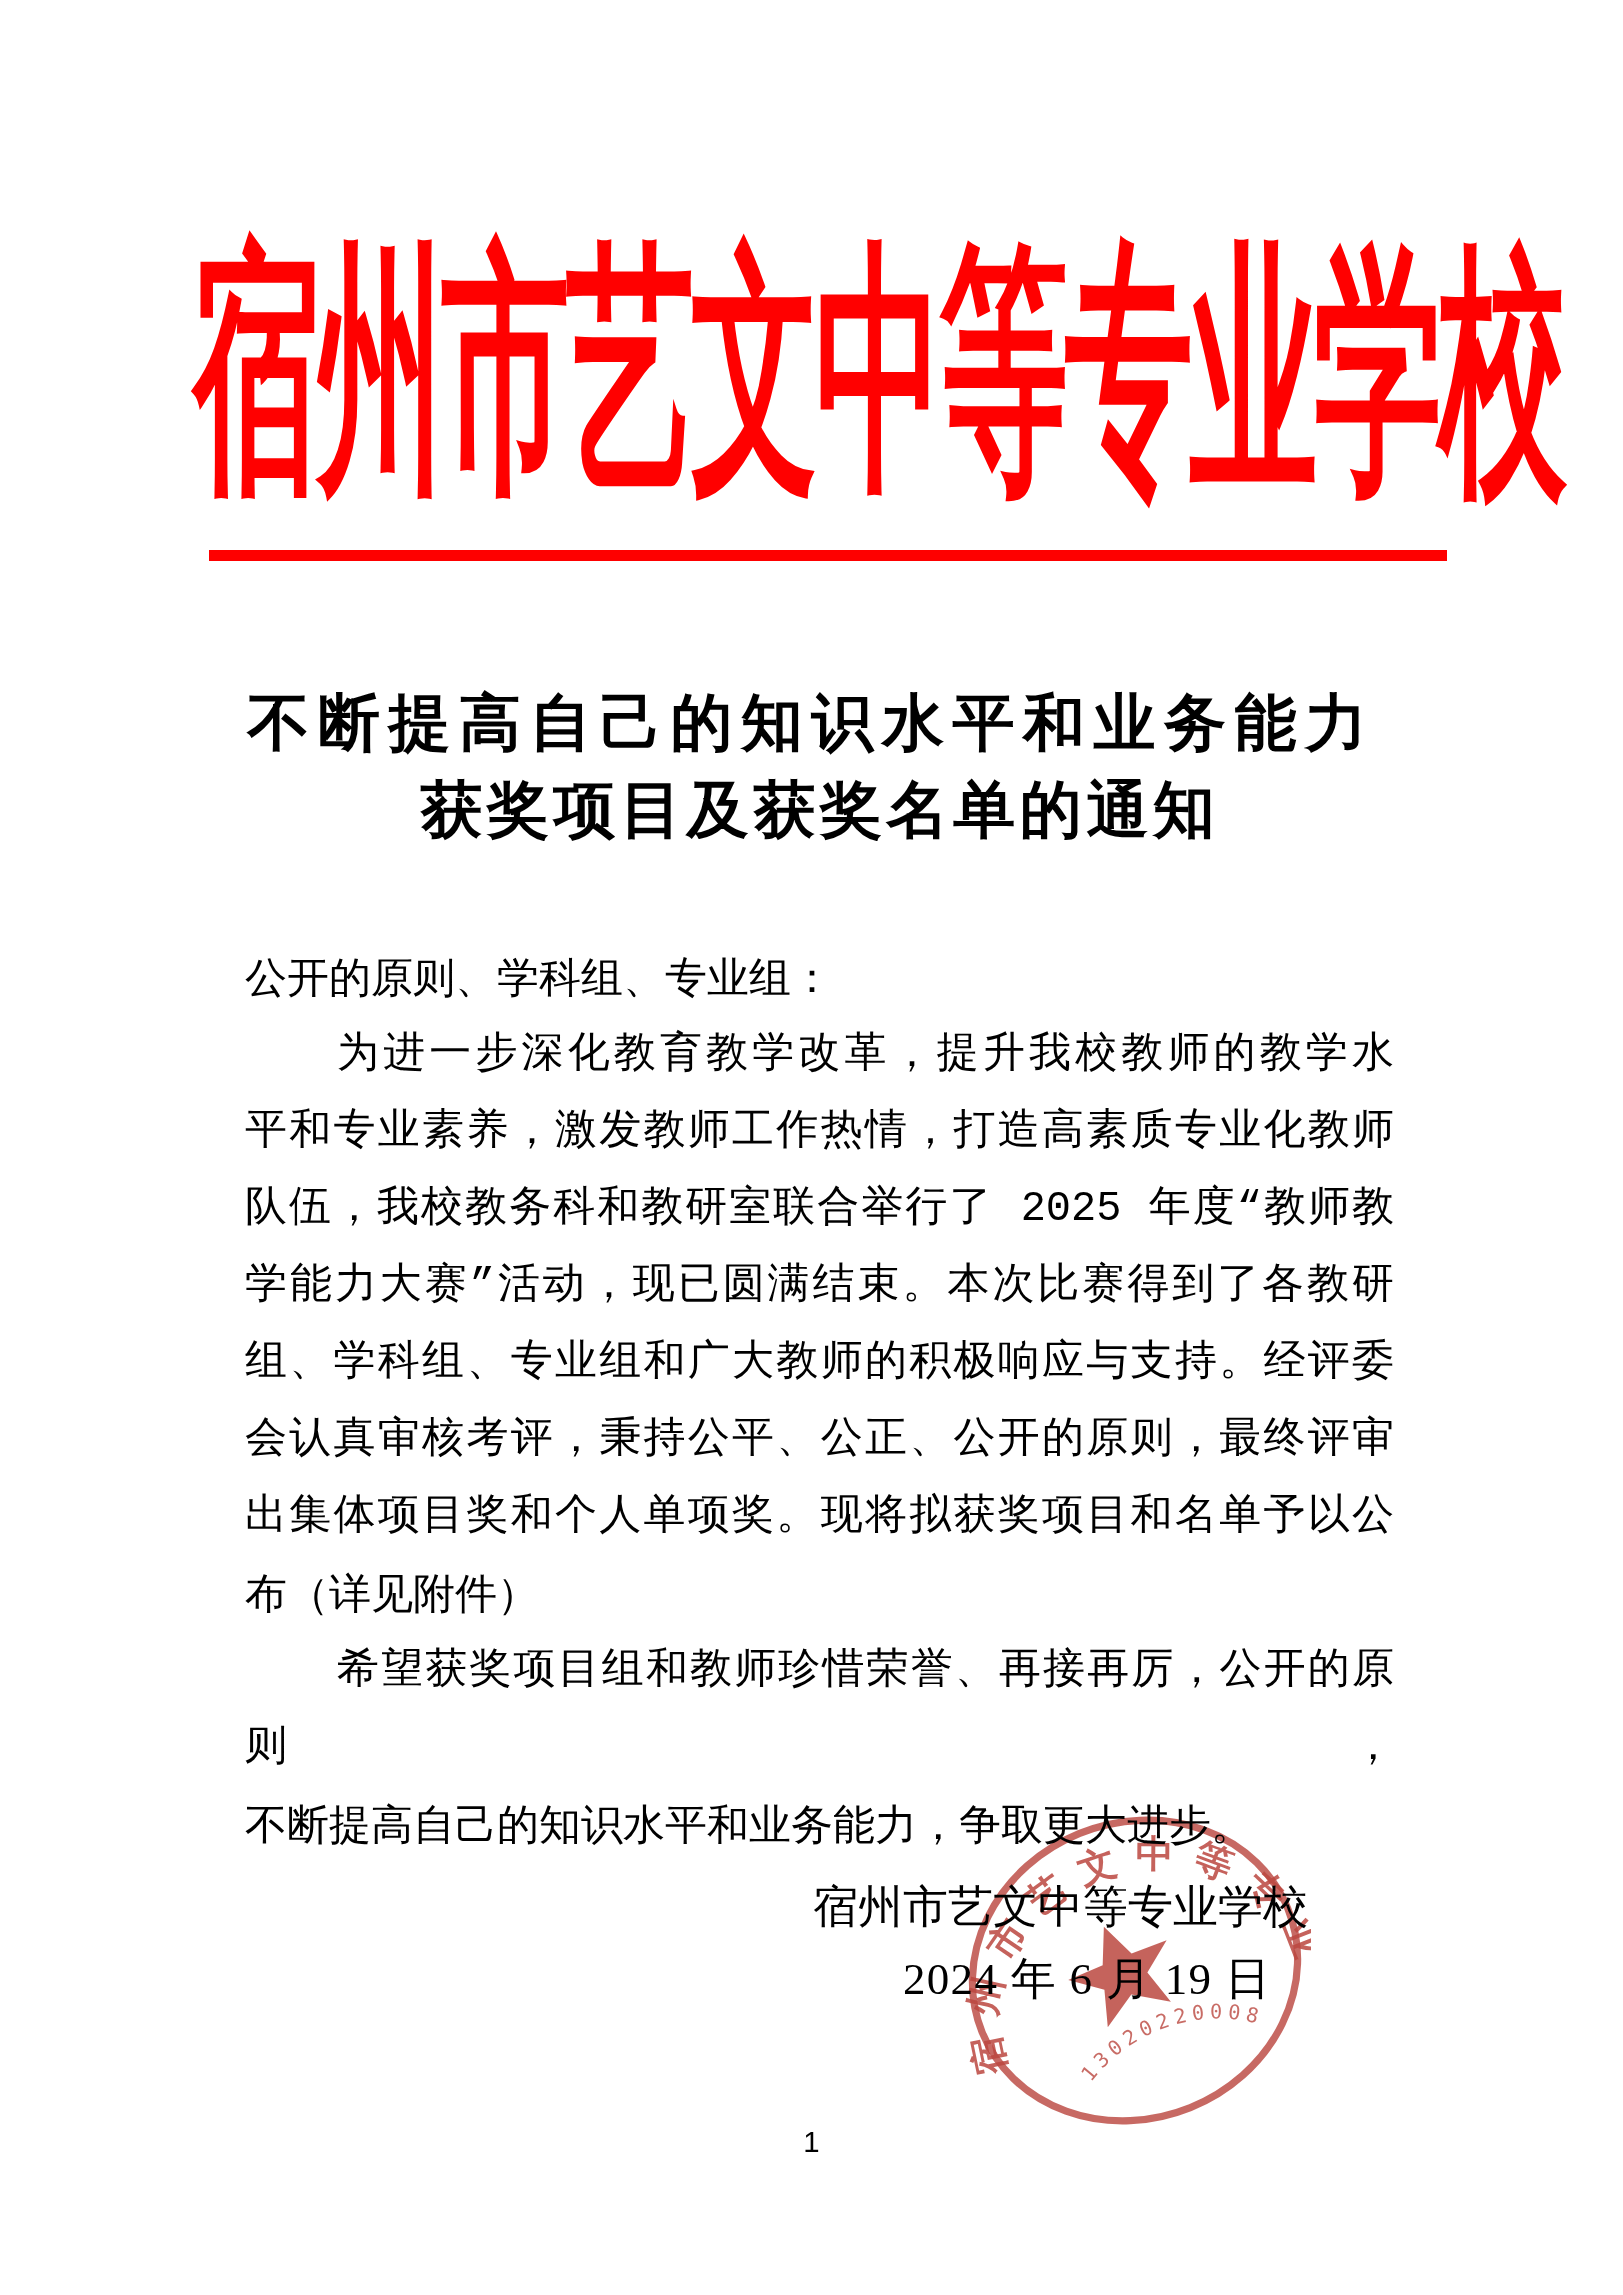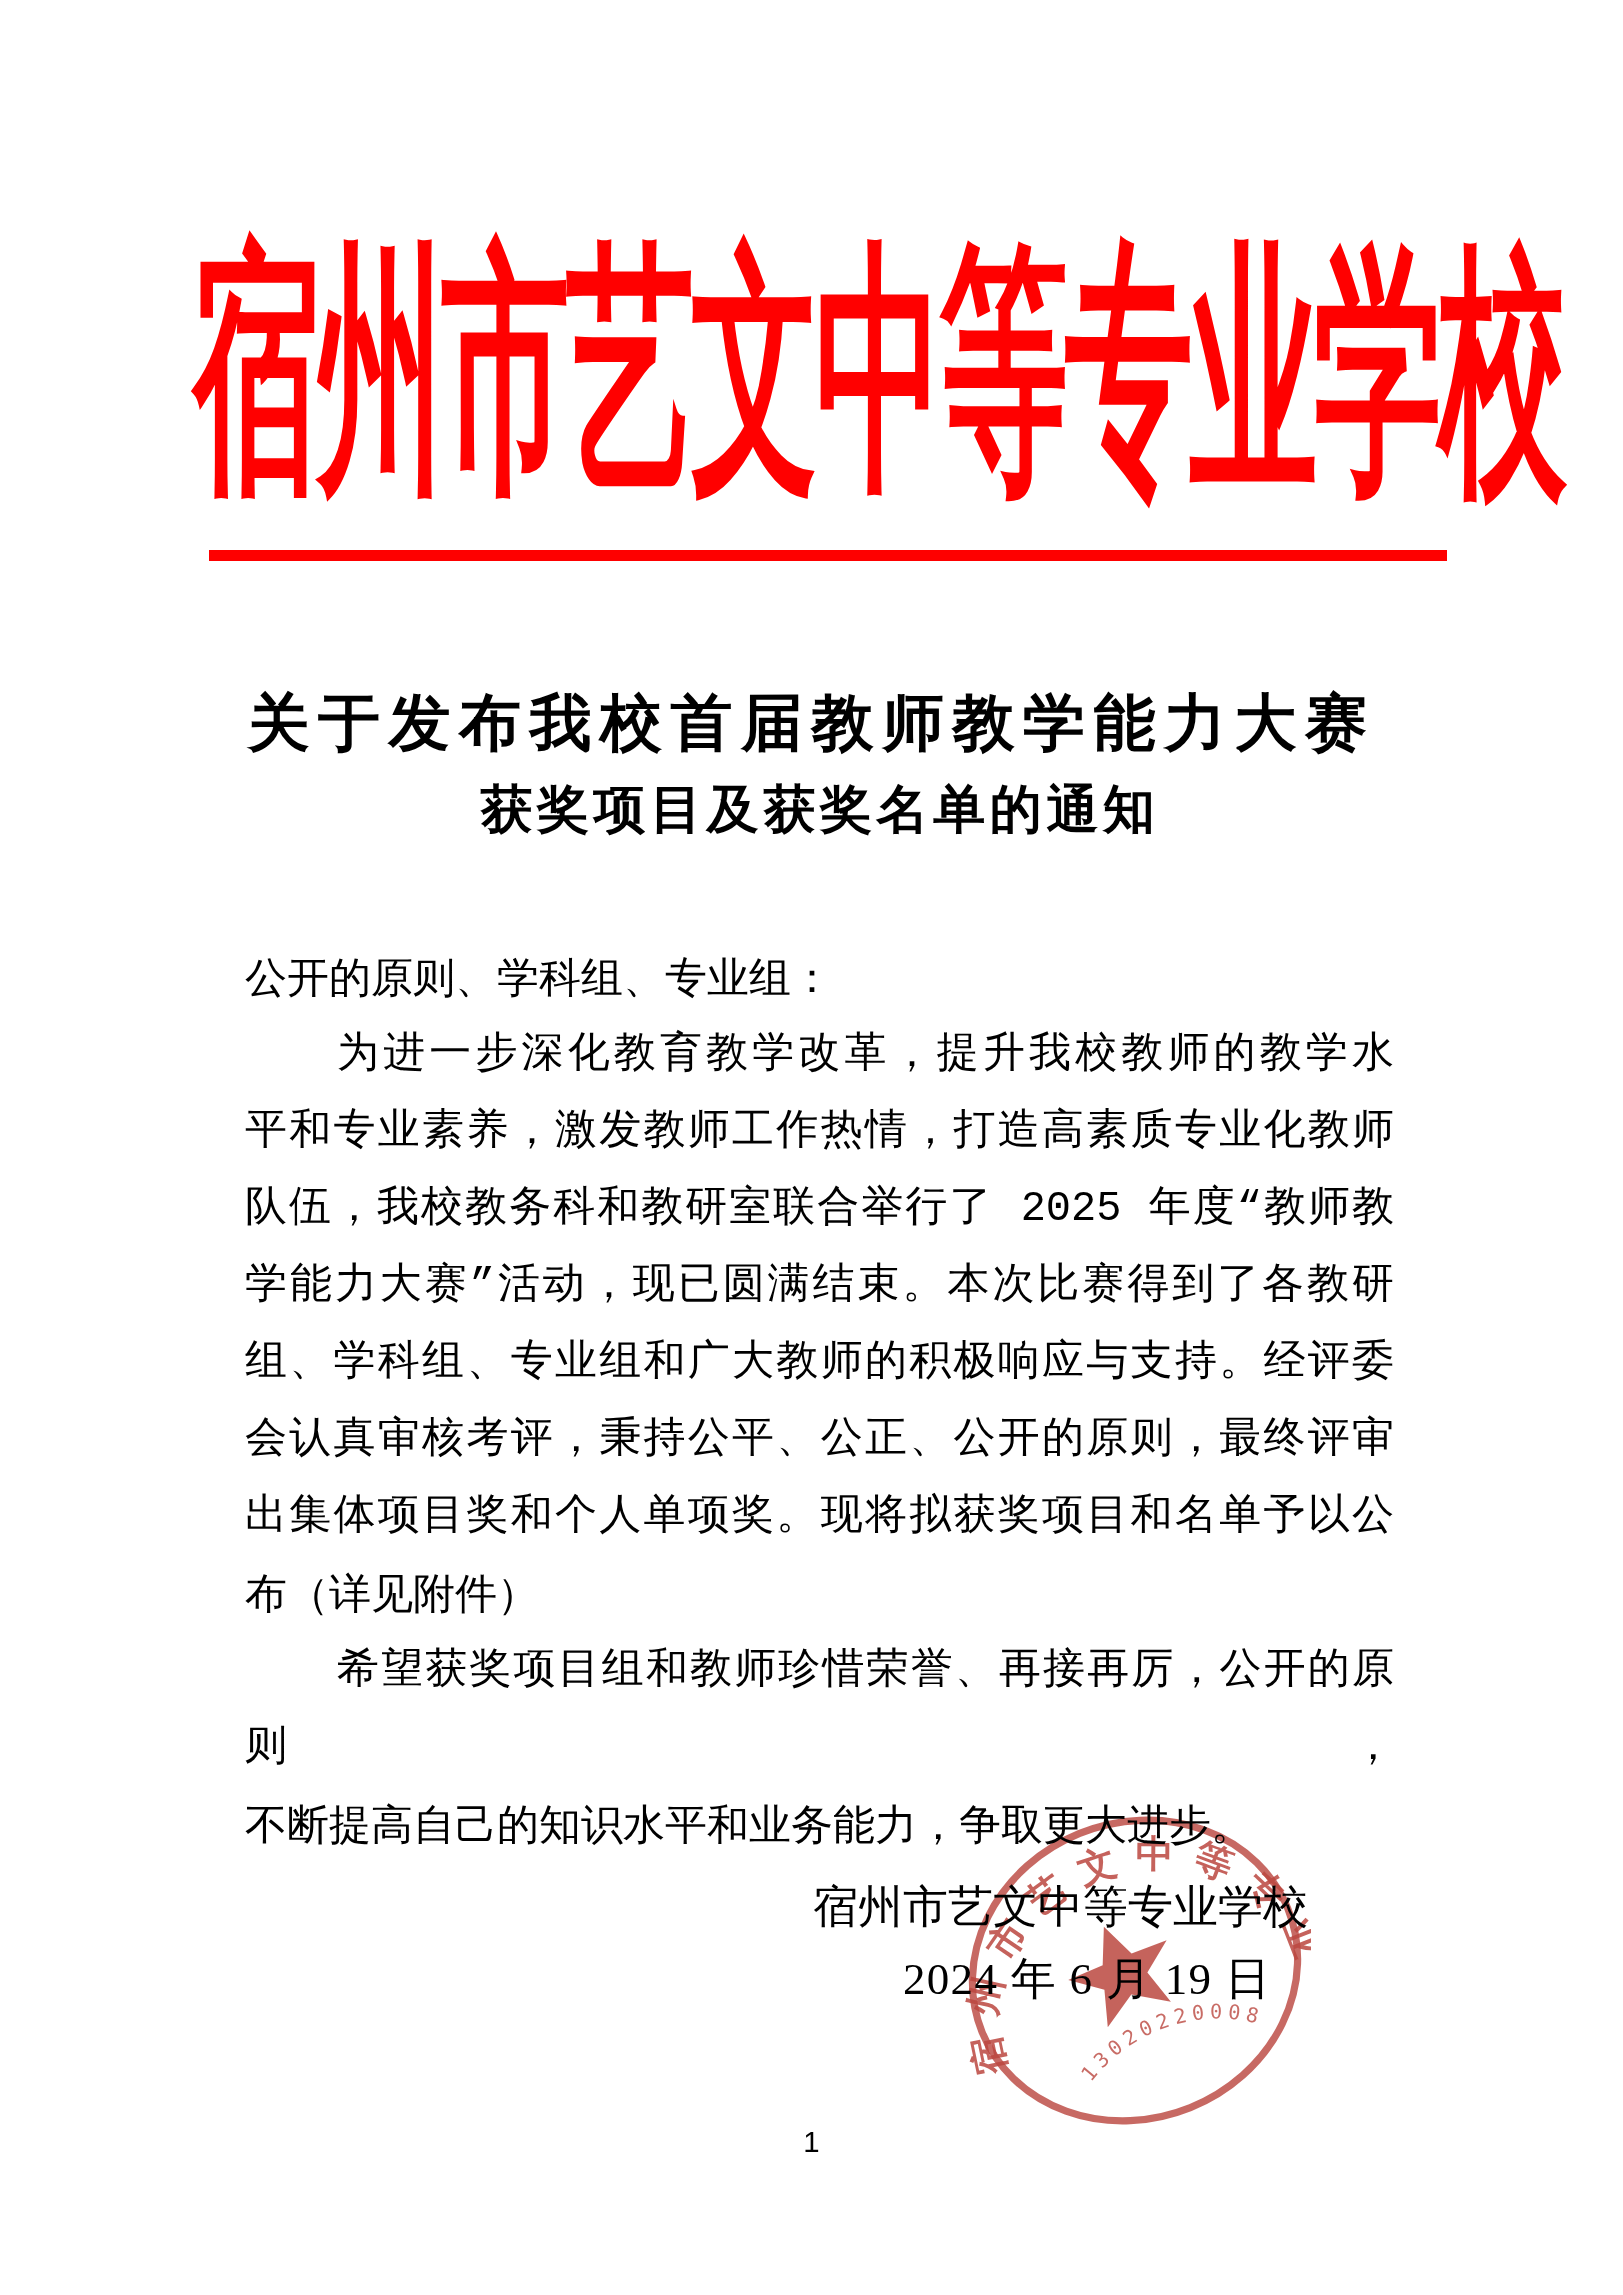--- a/index.html
+++ b/index.html
@@ -20,21 +20,21 @@
     position:absolute;left:209px;top:550px;width:1238px;height:10.5px;
     background:#fe0000;
   }
   
   .doc-title{
     position:absolute;left:0;top:679px;width:1623px;text-align:center;
     font-family:"Liberation Sans","DejaVu Sans",sans-serif;font-weight:bold;
     color:#000;
   }
   .doc-title .t1{font-size:62px;line-height:87px;letter-spacing:8.5px;}
-  .doc-title .t2{font-size:52px;line-height:87px;letter-spacing:4.6px;margin-left:17px;}
+  .doc-title .t2{font-size:62px;line-height:87px;letter-spacing:4.6px;margin-left:17px;}
   
   .body-block{
     position:absolute;left:245px;top:940px;width:1149px;
     font-size:42px;line-height:77px;
   }
   .bline{width:100%;white-space:nowrap;}
   .bline.jl{white-space:normal;text-align:justify;text-align-last:justify;font-family:Liberation Mono, monospace;}
   .bline.ind{text-indent:92px;}
   
   .sig-name{
@@ -57,21 +57,21 @@
     font-family:"Liberation Sans","DejaVu Sans",sans-serif;
   }
 </style>
 </head>
 <body>
 
 <div class="red-head">宿州市艺文中等专业学校</div>
 <div class="red-line"></div>
 
 <div class="doc-title">
-  <div class="t1">关于发布我校首届教师教学能力大赛</div>
+  <div class="t1">不断提高自己的知识水平和业务能力</div>
   <div class="t2">获奖项目及获奖名单的通知</div>
 </div>
 
 <div class="body-block">
   <div class="bline">公开的原则、学科组、专业组：</div>
   <div class="bline jl ind">为进一步深化教育教学改革，提升我校教师的教学水</div>
   <div class="bline jl">平和专业素养，激发教师工作热情，打造高素质专业化教师</div>
   <div class="bline jl">队伍，我校教务科和教研室联合举行了 2025 年度“教师教</div>
   <div class="bline jl">学能力大赛”活动，现已圆满结束。本次比赛得到了各教研</div>
   <div class="bline jl">组、学科组、专业组和广大教师的积极响应与支持。经评委</div>

